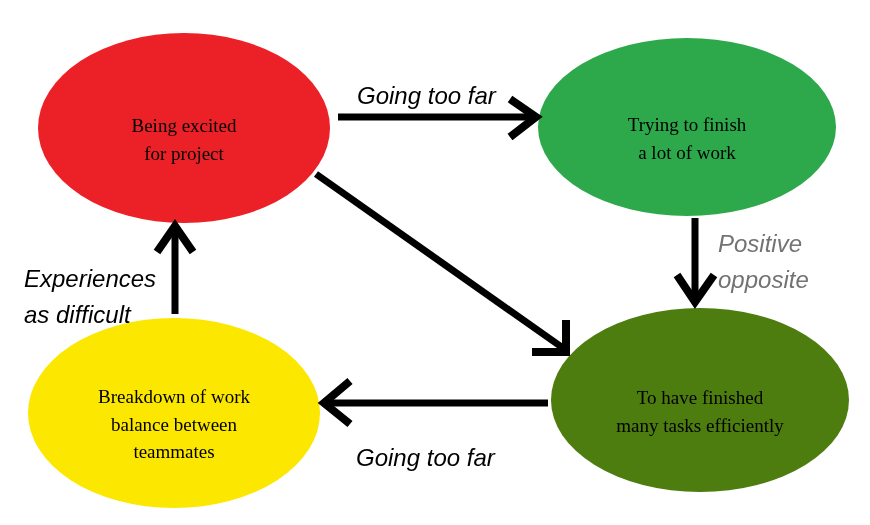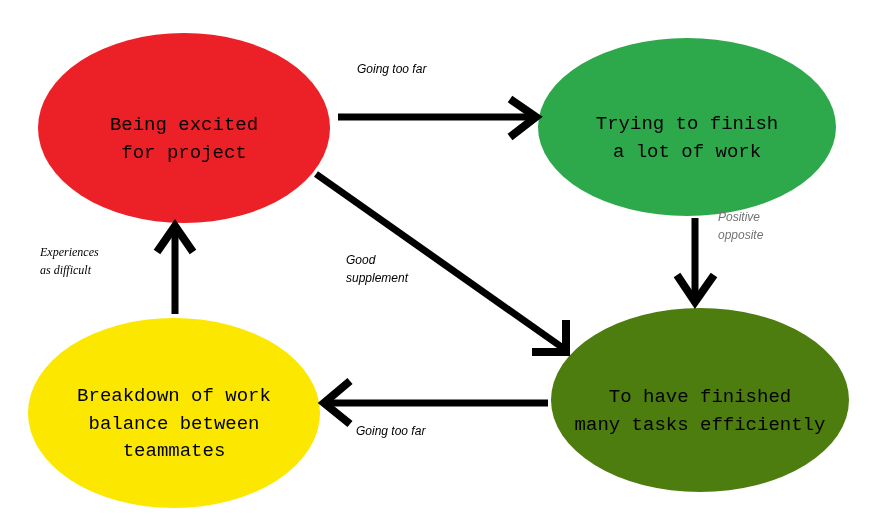--- a/index.html
+++ b/index.html
@@ -21,33 +21,34 @@
     display: flex;
     align-items: center;
     justify-content: center;
     text-align: center;
     box-sizing: border-box;
   }
   .node-label {
     color: #000000;
     font-size: 19px;
     line-height: 1.45;
-    font-family: Liberation Mono, monospace;
+    font-family: Liberation Serif, serif;
     white-space: pre-line;
     padding: 0 14px;
     margin-top: 23px;
   }
   .edge-label {
     position: absolute;
     color: #000000;
-    font-size: 12px;
+    font-size: 24px;
     line-height: 1.5;
     font-style: italic;
     font-family: "Liberation Sans", sans-serif;
     white-space: pre-line;
+    margin-top: 18px;
   }
   svg.arrows {
     position: absolute;
     left: 0;
     top: 0;
     width: 870px;
     height: 525px;
     pointer-events: none;
   }
 </style>
@@ -103,19 +104,17 @@
       <g>
         <line x1="175" y1="314" x2="175" y2="231"></line>
         <polyline points="157,252 175,226 193,252" stroke-width="8"></polyline>
       </g>
     </g>
   </svg>
 
   <div class="edge-label" id="lbl-0" style="left: 357px; top: 60px; color: rgb(0, 0, 0);">Going too far</div>
   <div class="edge-label" id="lbl-1" style="left: 718px; top: 208px; color: #737373;">Positive
 opposite</div>
-  <div class="edge-label" id="lbl-2" style="left: 346px; top: 251px; color: rgb(0, 0, 0);">Good
-supplement</div>
   <div class="edge-label" id="lbl-3" style="left: 356px; top: 422px; color: rgb(0, 0, 0);">Going too far</div>
-  <div class="edge-label" id="lbl-4" style="left: 40px; top: 243px; color: rgb(0, 0, 0); font-family: Liberation Serif, serif;">Experiences
+  <div class="edge-label" id="lbl-4" style="left: 24px; top: 243px; color: rgb(0, 0, 0);">Experiences
 as difficult</div>
 
 </div>
 
 </body></html>

